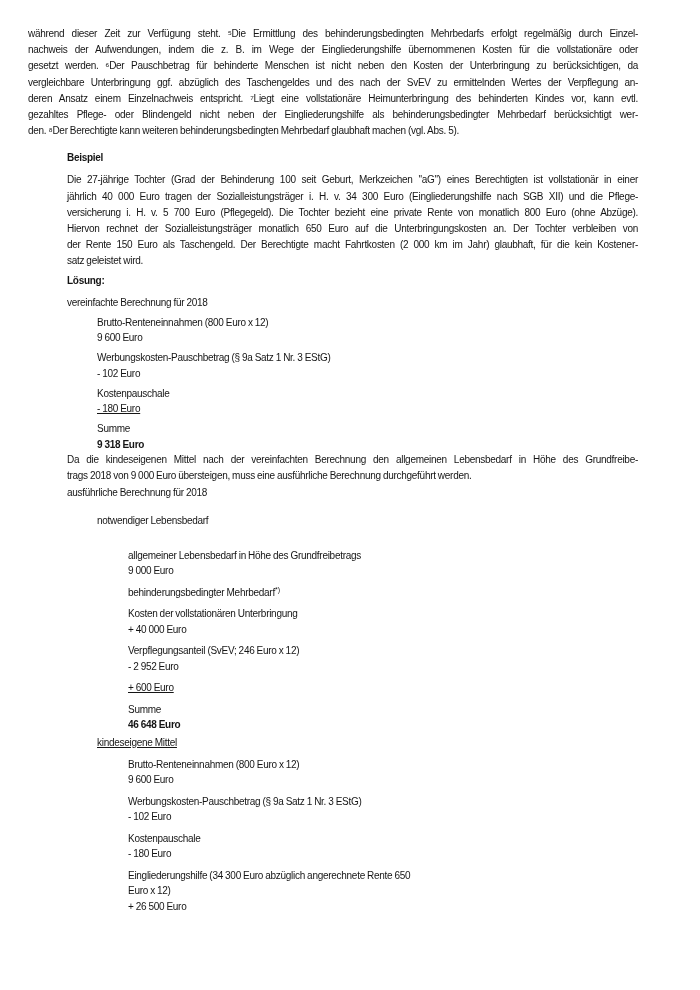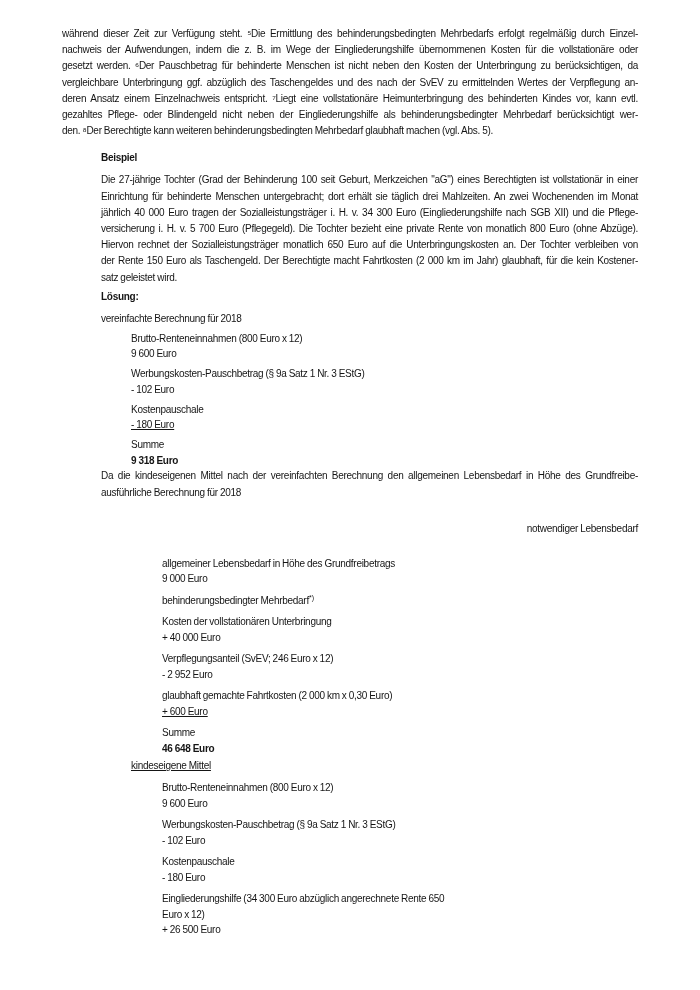--- a/index.html
+++ b/index.html
@@ -1,20 +1,20 @@
 <!DOCTYPE html>
 <html lang="de"><head>
 <meta charset="utf-8">
 <style>
   html,body { margin:0; padding:0; background:#ffffff; }
   .page {
     position:relative;
     box-sizing:border-box;
     width:700px; height:990px;
-    padding:26px 62px 0 62px;
+    padding:26px 62px 0 28px;
     background:#ffffff;
     color:#151515;
     font-family:"Liberation Sans","DejaVu Sans",sans-serif;
     font-size:10px;
     letter-spacing:-0.28px;
     word-spacing:-0.35px;
     overflow:hidden;
   }
   .para { line-height:16.2px; }
   .jline { white-space:nowrap; text-align:justify; text-align-last:justify; }
@@ -30,21 +30,21 @@
   .b { font-weight:bold; }
   .u { text-decoration:underline; }
   sup { font-size:7px; letter-spacing:0; line-height:0; }
   .mt-beispiel { margin-top:11px; }
   .mt-expara { margin-top:6px; }
   .mt-loesung { margin-top:3px; }
   .mt-title { margin-top:6px; }
   .mt-list { margin-top:4px; }
   .mt-interim { margin-top:0px; }
   .mt-dtitle { }
-  .mt-needs { margin-top:20px;text-align:right; }
+  .mt-needs { margin-top:12px; }
   .mt-nlist { margin-top:19px; }
   .mt-means { margin-top:2px;text-decoration:underline; }
   .mt-mlist { margin-top:6px; }
 </style>
 </head>
 <body>
 
 <div class="page">
 
   <div class="para">
@@ -54,21 +54,20 @@
     <div class="jline">vergleichbare Unterbringung ggf. abzüglich des Taschengeldes und des nach der SvEV zu ermittelnden Wertes der Verpflegung an-</div>
     <div class="jline">deren Ansatz einem Einzelnachweis entspricht. ⁷Liegt eine vollstationäre Heimunterbringung des behinderten Kindes vor, kann evtl.</div>
     <div class="jline">gezahltes Pflege- oder Blindengeld nicht neben der Eingliederungshilfe als behinderungsbedingter Mehrbedarf berücksichtigt wer-</div>
     <div class="jline jline-end">den. ⁸Der Berechtigte kann weiteren behinderungsbedingten Mehrbedarf glaubhaft machen (vgl. Abs. 5).</div>
   </div>
 
   <div class="h ind1 mt-beispiel">Beispiel</div>
 
   <div class="para ind1 mt-expara">
     <div class="jline">Die 27-jährige Tochter (Grad der Behinderung 100 seit Geburt, Merkzeichen "aG") eines Berechtigten ist vollstationär in einer</div>
-    <div class="jline">Einrichtung für behinderte Menschen untergebracht; dort erhält sie täglich drei Mahlzeiten. An zwei Wochenenden im Monat</div>
     <div class="jline">jährlich 40 000 Euro tragen der Sozialleistungsträger i. H. v. 34 300 Euro (Eingliederungshilfe nach SGB XII) und die Pflege-</div>
     <div class="jline">versicherung i. H. v. 5 700 Euro (Pflegegeld). Die Tochter bezieht eine private Rente von monatlich 800 Euro (ohne Abzüge).</div>
     <div class="jline">Hiervon rechnet der Sozialleistungsträger monatlich 650 Euro auf die Unterbringungskosten an. Der Tochter verbleiben von</div>
     <div class="jline">der Rente 150 Euro als Taschengeld. Der Berechtigte macht Fahrtkosten (2 000 km im Jahr) glaubhaft, für die kein Kostener-</div>
     <div class="jline jline-end">satz geleistet wird.</div>
   </div>
 
   <div class="h ind1 mt-loesung">Lösung:</div>
 
   <div class="t ind1 mt-title">vereinfachte Berechnung für 2018</div>
@@ -87,20 +86,21 @@
       <div class="u">- 180 Euro</div>
     </div>
     <div class="entry">
       <div>Summe</div>
       <div class="b">9 318 Euro</div>
     </div>
   </div>
 
   <div class="para ind1 mt-interim">
     <div class="jline">Da die kindeseigenen Mittel nach der vereinfachten Berechnung den allgemeinen Lebensbedarf in Höhe des Grundfreibe-</div>
+    <div class="jline jline-end">trags 2018 von 9 000 Euro übersteigen, muss eine ausführliche Berechnung durchgeführt werden.</div>
   </div>
 
   <div class="t ind1 mt-dtitle">ausführliche Berechnung für 2018</div>
 
   <div class="t ind2 mt-needs">notwendiger Lebensbedarf</div>
 
   <div class="list list-d ind3 mt-nlist">
     <div class="entry">
       <div>allgemeiner Lebensbedarf in Höhe des Grundfreibetrags</div>
       <div>9 000 Euro</div>
@@ -110,21 +110,20 @@
     </div>
     <div class="entry">
       <div>Kosten der vollstationären Unterbringung</div>
       <div>+ 40 000 Euro</div>
     </div>
     <div class="entry">
       <div>Verpflegungsanteil (SvEV; 246 Euro x 12)</div>
       <div>- 2 952 Euro</div>
     </div>
     <div class="entry">
-      <div>glaubhaft gemachte Fahrtkosten (2 000 km x 0,30 Euro)</div>
       <div class="u">+ 600 Euro</div>
     </div>
     <div class="entry">
       <div>Summe</div>
       <div class="b">46 648 Euro</div>
     </div>
   </div>
 
   <div class="t ind2 mt-means">kindeseigene Mittel</div>
 

